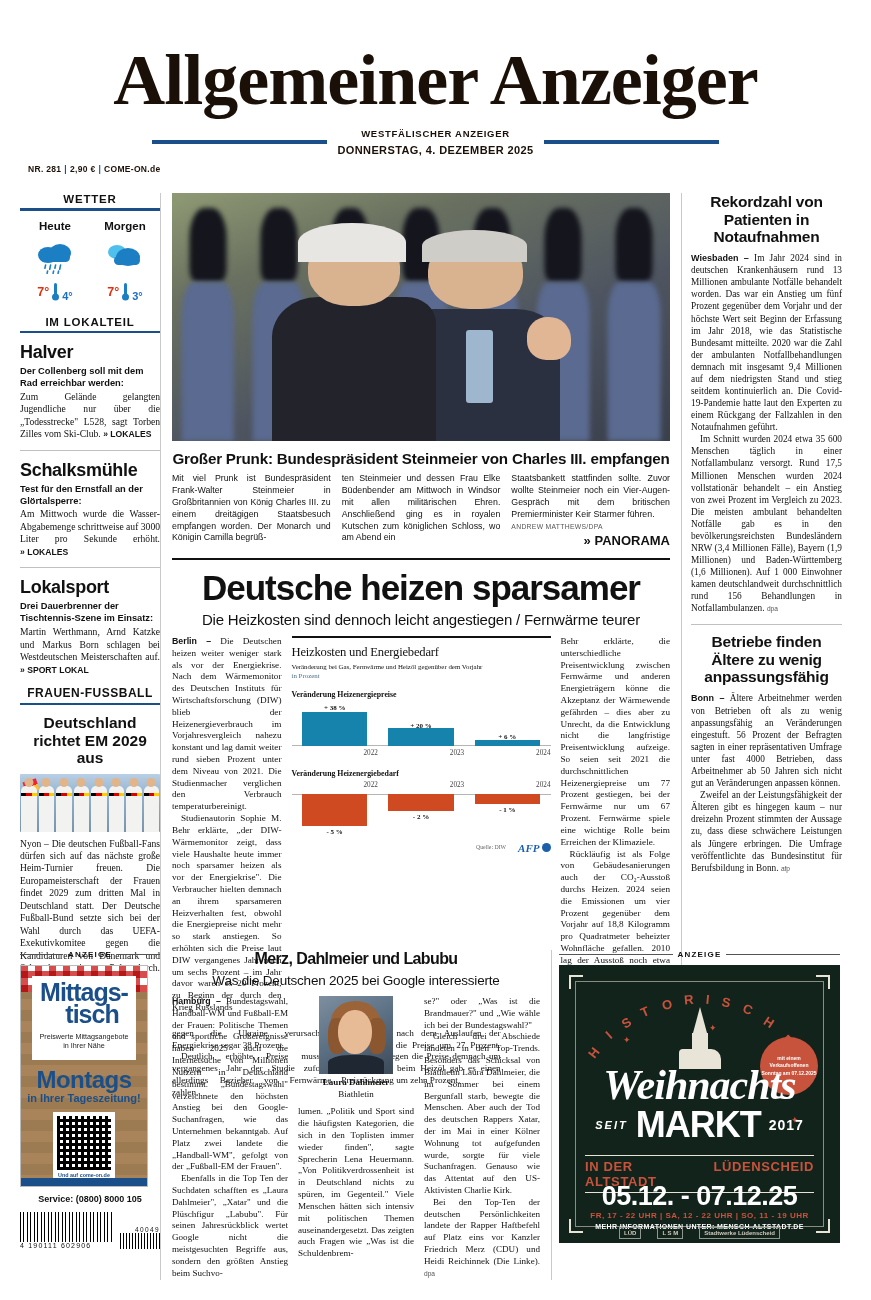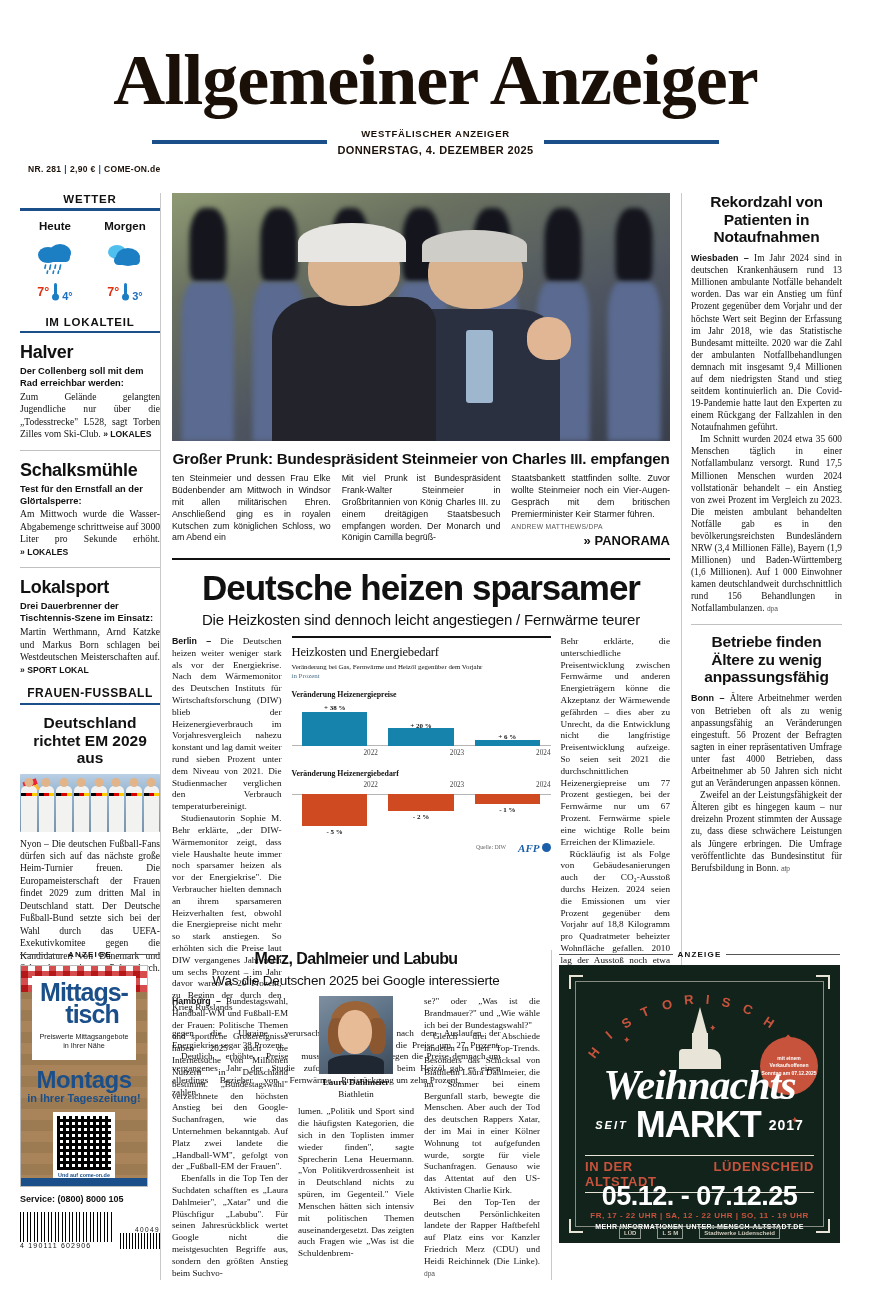--- a/index.html
+++ b/index.html
@@ -236,21 +236,21 @@
   }
   .qr-img {
     width: 54px; height: 54px; margin: 0 auto;
     background-image:
       repeating-linear-gradient(90deg,#000 0 3px,transparent 3px 6px),
       repeating-linear-gradient(0deg,#000 0 3px,transparent 3px 6px);
     background-color:#fff;
   }
   .ad-qr .t { font-size: 5.4px; color: #1b4f8a; font-weight: 700; margin-top: 2px;}
   .ad-bluebar { position: absolute; bottom: 0; left: 0; right: 0; height: 8px; background: #1b4f8a; }
-  .svc { text-align: left; font-size: 9px; font-weight: 700; margin-top: 7px; }
+  .svc { text-align: center; font-size: 9px; font-weight: 700; margin-top: 7px; }
   .barcodes { display: flex; align-items: flex-end; gap: 6px; margin-top: 8px; }
   .bc {
     height: 30px; flex: 1;
     background-image: repeating-linear-gradient(90deg,#000 0 1px,#fff 1px 3px,#000 3px 4px,#fff 4px 7px);
   }
   .bc-sm { height: 16px; width: 40px;
     background-image: repeating-linear-gradient(90deg,#000 0 1px,#fff 1px 3px,#000 3px 4px,#fff 4px 6px);}
   .bc-num { font-size: 6.5px; letter-spacing: 1.4px; text-align: right; }
   .bc-num2 { font-size: 7px; letter-spacing: 1.2px; }
 
@@ -495,22 +495,22 @@
         </div>
         <div class="lp-p1">
           <div class="lp-coat"></div>
           <div class="lp-head"></div>
           <div class="lp-hair"></div>
         </div>
       </div>
 
       <div class="cap-head">Großer Prunk: Bundespräsident Steinmeier von Charles III. empfangen</div>
       <div class="cap-cols">
+        <div>Mit viel Prunk ist Bundespräsident Frank-Walter Steinmeier in Großbritannien von König Charles III. zu einem dreitägigen Staatsbesuch empfangen worden. Der Monarch und Königin Camilla begrüß-</div>
         <div>ten Steinmeier und dessen Frau Elke Büdenbender am Mittwoch in Windsor mit allen militärischen Ehren. Anschließend ging es in royalen Kutschen zum königlichen Schloss, wo am Abend ein</div>
-        <div>Mit viel Prunk ist Bundespräsident Frank-Walter Steinmeier in Großbritannien von König Charles III. zu einem dreitägigen Staatsbesuch empfangen worden. Der Monarch und Königin Camilla begrüß-</div>
         <div>
           <span>Staatsbankett stattfinden sollte. Zuvor wollte Steinmeier noch ein Vier-Augen-Gespräch mit dem britischen Premierminister Keir Starmer führen.</span><br>
           <span class="credit">ANDREW MATTHEWS/DPA</span>
           <span class="ref-sm" style="float:right">» PANORAMA</span>
         </div>
       </div>
 
       <div class="thick-rule"></div>
 
       <div class="main-head">Deutsche heizen sparsamer</div>

